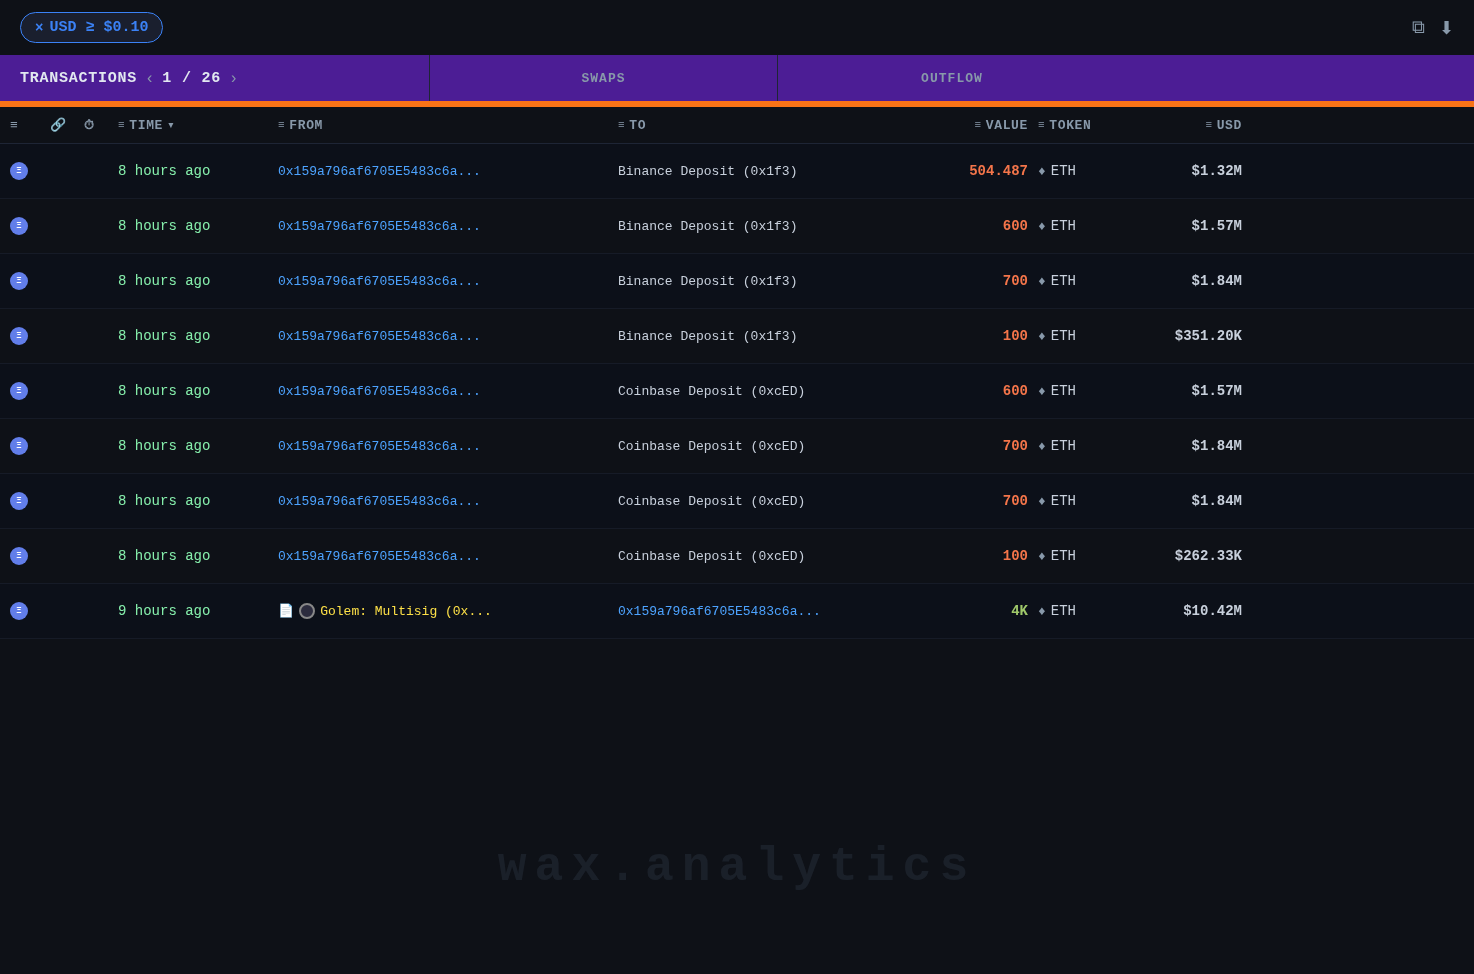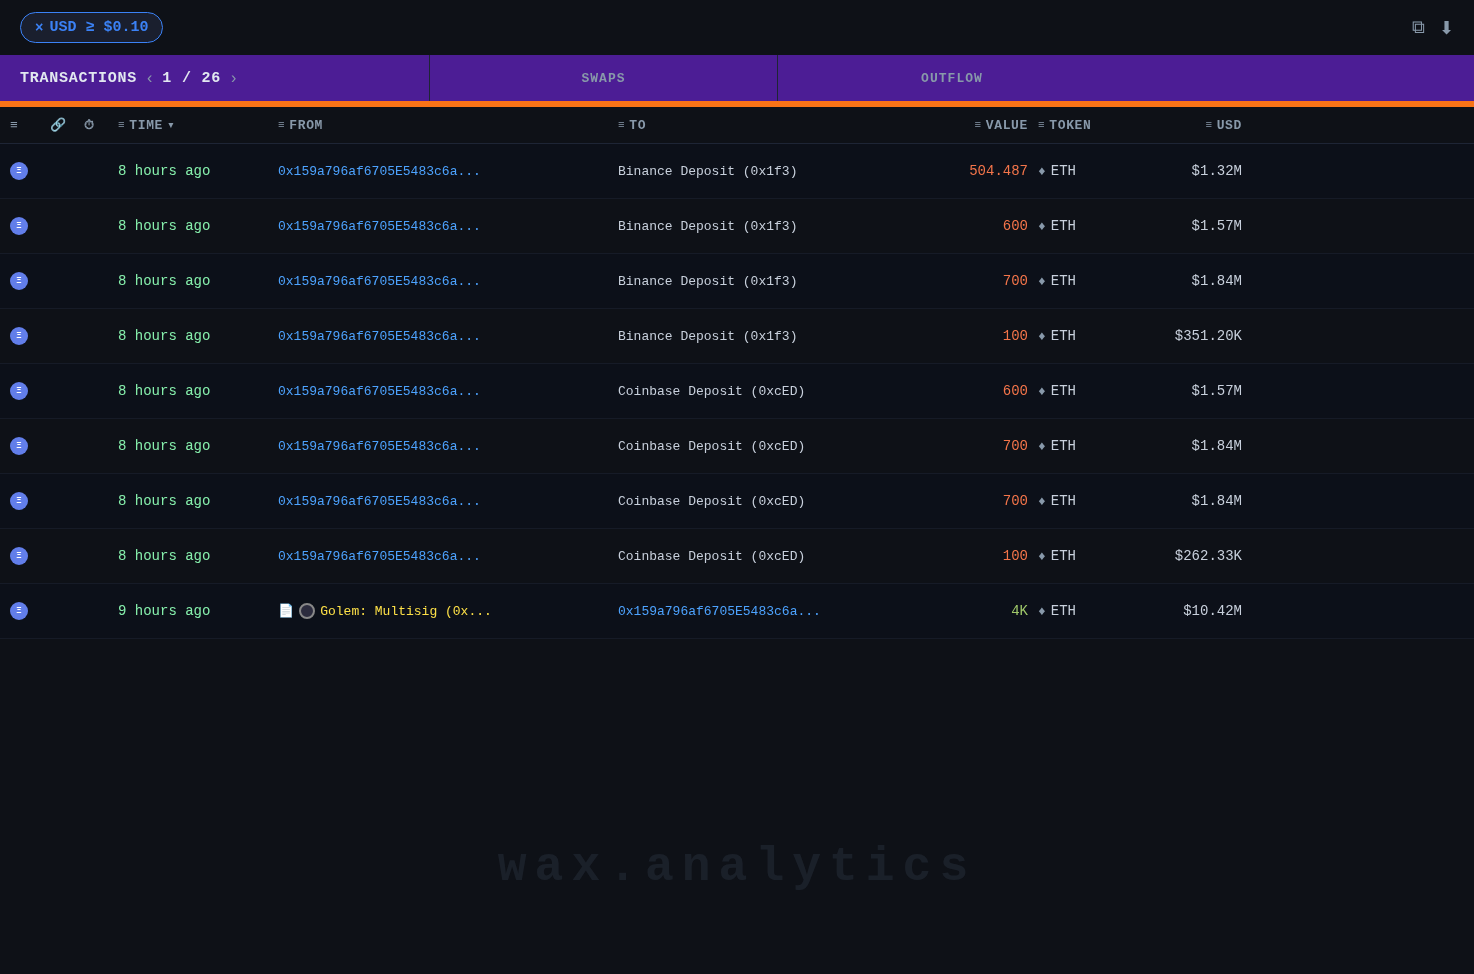--- a/index.html
+++ b/index.html
@@ -153,36 +153,37 @@
     }
     .to-cell {
       color: #c8d0dc;
       font-size: 13px;
       white-space: nowrap;
       padding-right: 10px;
     }
     .value-cell {
       color: #f4754a;
       font-size: 14px;
-      font-weight: 400;
+      font-weight: 700;
       text-align: right;
       padding-right: 10px;
     }
     .token-cell {
       display: flex;
       align-items: center;
       gap: 5px;
       color: #c8d0dc;
       font-size: 14px;
     }
     .usd-cell {
       color: #c8d0dc;
       font-size: 14px;
       text-align: right;
       padding-right: 16px;
+      font-weight: bold;
     }
 
     
     .golem-from {
       display: flex;
       align-items: center;
       gap: 5px;
       color: #4da3ff;
       font-size: 13px;
     }

